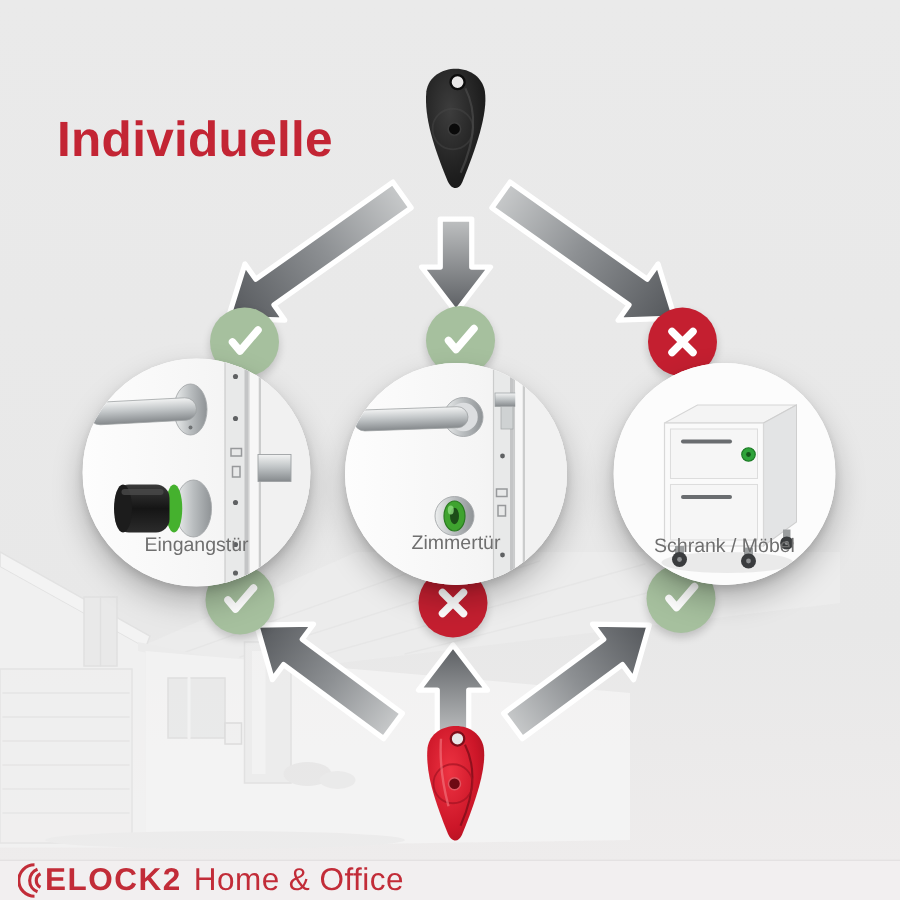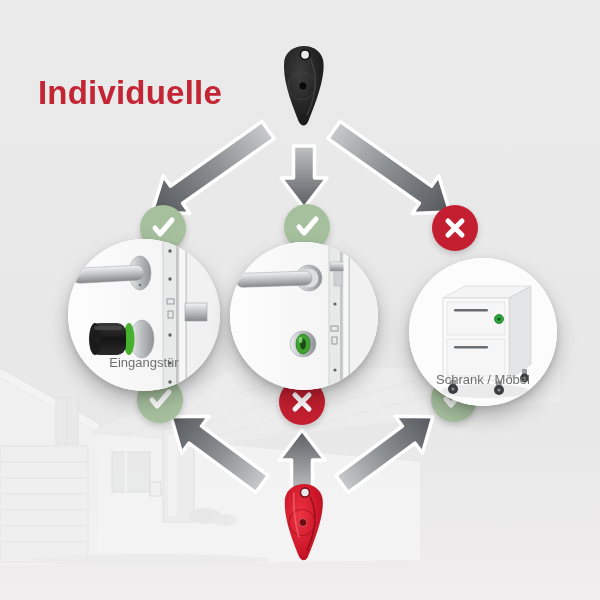--- a/index.html
+++ b/index.html
@@ -136,21 +136,21 @@
     <svg width="30" height="30" viewBox="-15 -15 30 30">
       <path d="M-7,-7 L7,7 M7,-7 L-7,7" fill="none" stroke="#fff" stroke-width="5" stroke-linecap="round"></path>
       </svg>
   </div>
   <div class="badge ok" style="left:431px;top:376px">
     <svg width="30" height="30" viewBox="-15 -15 30 30">
       <path d="M-8,0 L-3,6 L9,-8" fill="none" stroke="#fff" stroke-width="5" stroke-linecap="round" stroke-linejoin="round"></path>
       </svg>
   </div>
 
-  <div class="circle" style="left:68px;top:239px;width:152px;height:152px">
+  <div class="circle" style="left:55px;top:239px;width:152px;height:152px">
     <svg width="152" height="152" viewBox="0 0 152 152">
       <defs>
         <linearGradient id="doorG" x1="0" y1="0" x2="1" y2="0">
           <stop offset="0" stop-color="#fdfdfd"></stop>
             <stop offset=".6" stop-color="#f5f5f5"></stop>
             <stop offset="1" stop-color="#ececec"></stop>
         </linearGradient>
         <linearGradient id="chromeV" x1="0" y1="0" x2="1" y2="0">
           <stop offset="0" stop-color="#eceeee"></stop>
             <stop offset=".5" stop-color="#b9bdbf"></stop>
@@ -227,23 +227,24 @@
       <circle cx="79" cy="36" r="9.5" fill="#dcdee0"></circle>
       <g transform="rotate(-2 79 36)">
         <rect x="6" y="29" width="76" height="14" rx="7" fill="url(#chromeH)" stroke="#9b9fa1" stroke-width=".5"></rect>
       </g>
 
       <circle cx="73" cy="102" r="13" fill="url(#chromeV)" stroke="#a5a8aa" stroke-width=".6"></circle>
       <ellipse cx="73" cy="102" rx="7" ry="10" fill="#3fa32f" stroke="#2a7a20" stroke-width=".8"></ellipse>
       <ellipse cx="73" cy="102" rx="3" ry="5.5" fill="#1c4d18"></ellipse>
       <ellipse cx="70.5" cy="98" rx="2" ry="3" fill="#8fdc7f" opacity=".8"></ellipse>
     </svg>
-  </div>
-
-  <div class="circle" style="left:409px;top:258px;width:148px;height:148px">
+    <span class="label" style="top:112px">Zimmertür</span>
+  </div>
+
+  <div class="circle" style="left:409px;top:242px;width:148px;height:148px">
     <svg width="148" height="148" viewBox="0 0 148 148">
       <rect width="148" height="148" fill="#fcfcfc"></rect>
       <ellipse cx="76" cy="133" rx="44" ry="7" fill="#e2e2e2" opacity=".7"></ellipse>
 
       <polygon points="34,40 100,40 122,28 56,28" fill="#f4f4f4" stroke="#d5d5d5" stroke-width=".7"></polygon>
       <polygon points="100,40 122,28 122,106 100,122" fill="#e3e4e5" stroke="#cfcfcf" stroke-width=".7"></polygon>
       <rect x="34" y="40" width="66" height="82" fill="#fafafa" stroke="#d8d8d8" stroke-width=".8"></rect>
       <rect x="38" y="44" width="58" height="33" fill="#f6f6f6" stroke="#dddddd" stroke-width=".7"></rect>
       <rect x="38" y="81" width="58" height="37" fill="#f6f6f6" stroke="#dddddd" stroke-width=".7"></rect>
 
@@ -296,14 +297,27 @@
       </defs>
       <path d="M24,1.5 C33,1.5 41,7 42.5,16 C44.5,30 37,52 28,74 C25.5,79.5 21,79 18.5,73 C10,52 3.5,33 5,16 C6.5,6.5 15,1.5 24,1.5 Z" fill="url(#fobR)"></path>
       <path d="M30,14 C38,30 36,48 27,68" fill="none" stroke="#7e0e19" stroke-width="1.4" opacity=".8"></path>
       <circle cx="22" cy="40" r="13" fill="none" stroke="#a31322" stroke-width="1.2" opacity=".7"></circle>
       <circle cx="23" cy="40" r="4" fill="#6e0a14" stroke="#e05560" stroke-width="1"></circle>
       <path d="M14,10 C13,25 15,40 19,55" fill="none" stroke="#f47a82" stroke-width="1.6" opacity=".6"></path>
       <circle cx="25" cy="10" r="4.5" fill="#e9e8e8" stroke="#7e0e19" stroke-width="1.5"></circle>
     </svg>
   </div>
 
+  <div class="footer">
+    <div class="logo">
+      <svg width="16" height="24" viewBox="0 0 16 24">
+        <g fill="none" stroke="#c22c38" stroke-width="2.1">
+          <path d="M11,1.5 A10.5,10.5 0 0 0 11,22.5"></path>
+          <path d="M13,4.5 A8,8 0 0 0 13,19.5"></path>
+          <path d="M15,7.5 A5,5 0 0 0 15,16.5"></path>
+        </g>
+      </svg>
+      <span class="brand">ELOCK2</span>
+      <span class="product">Home &amp; Office</span>
+    </div>
+  </div>
 
 </div>
 
 </body></html>

